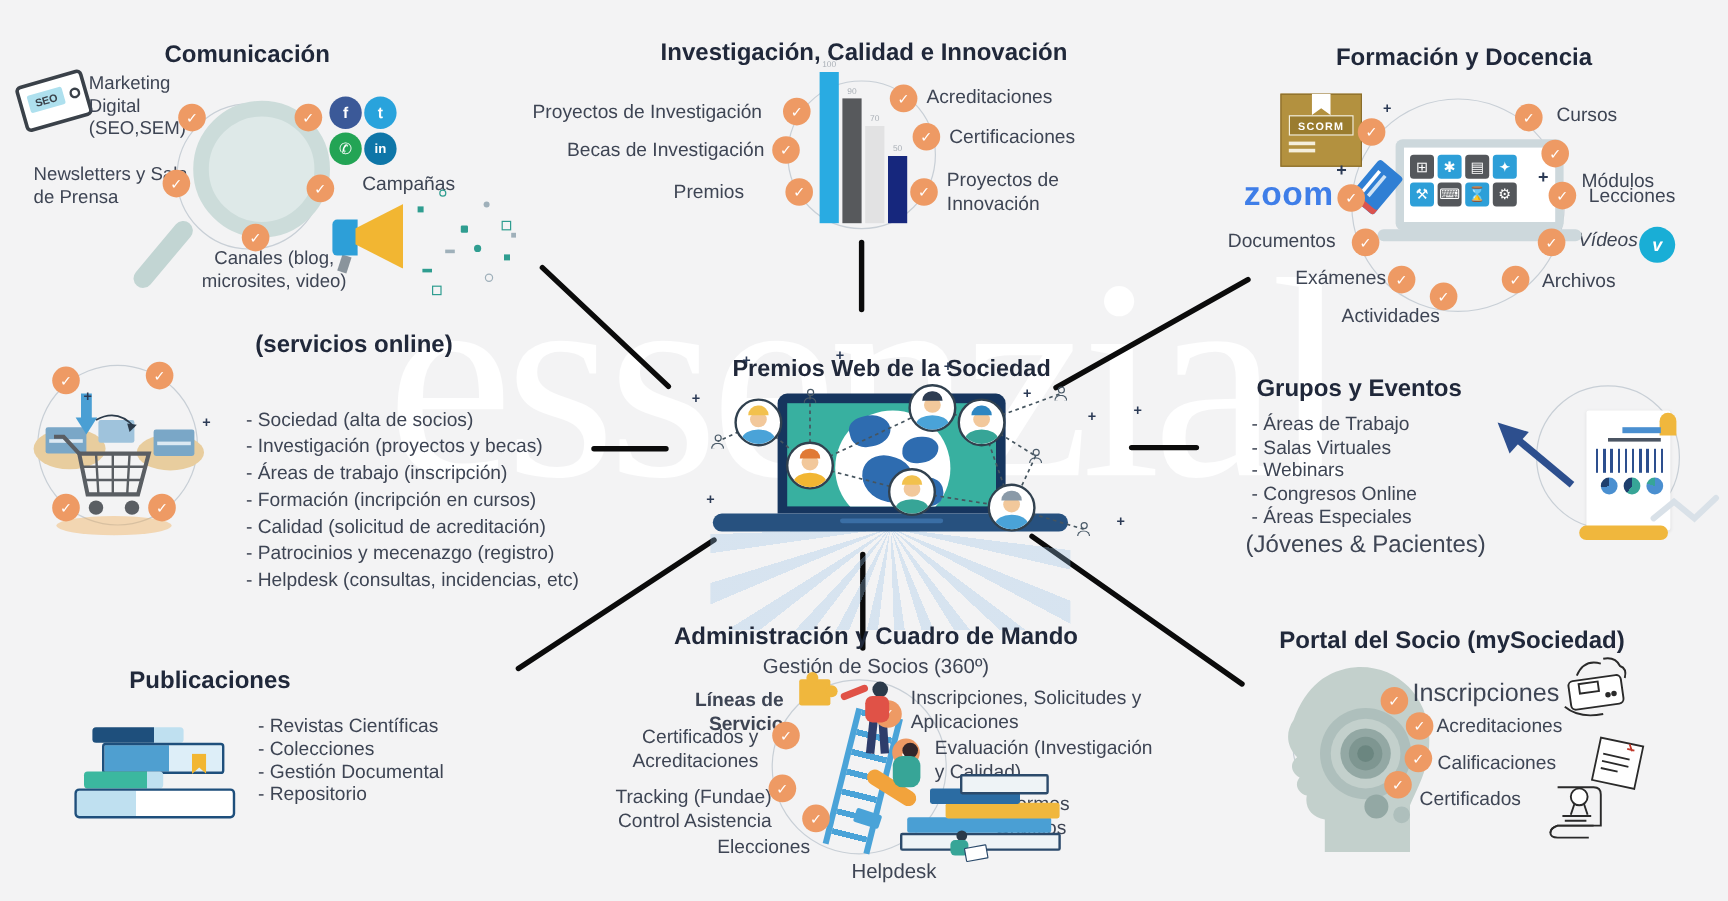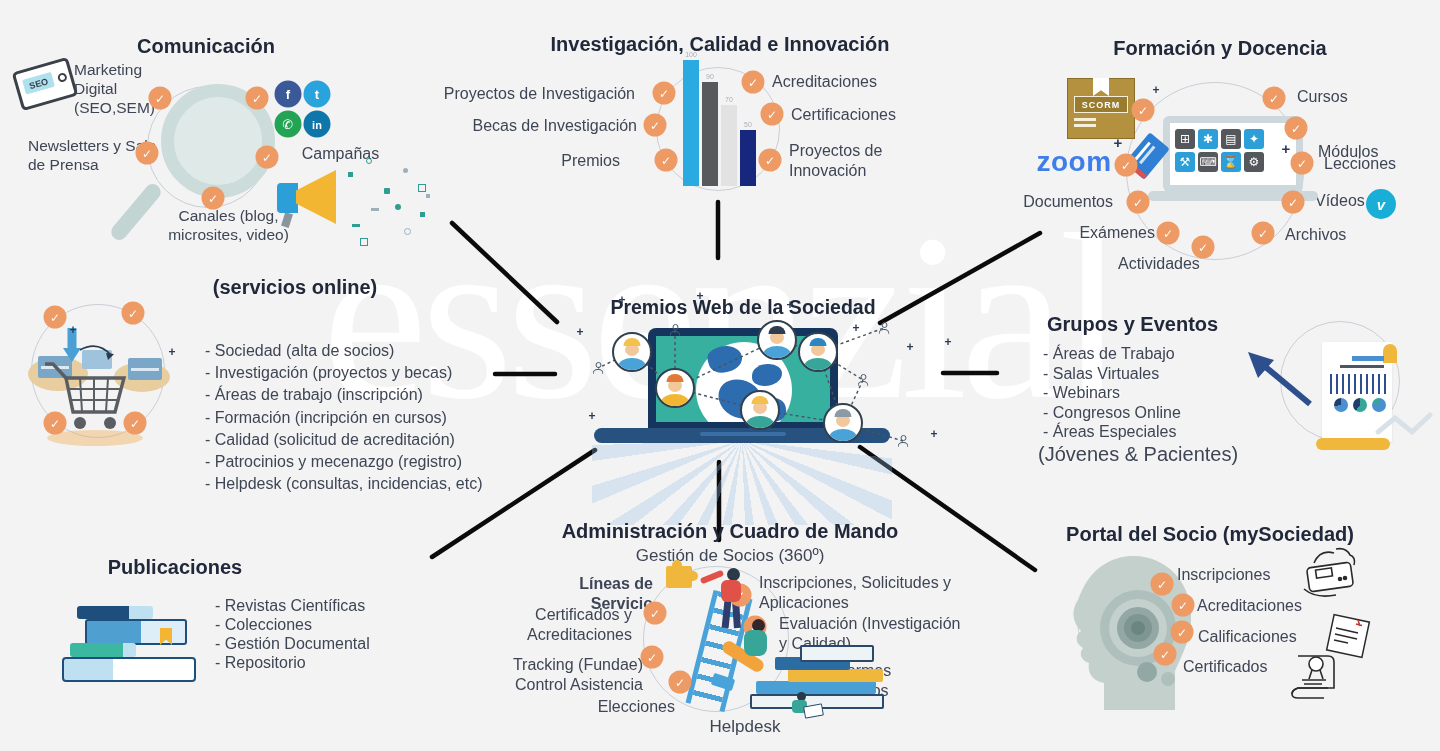--- a/index.html
+++ b/index.html
@@ -171,21 +171,21 @@
     <div class="abs" style="left:11px;top:8px;width:3px;height:22px;background:#cfe3f5;"></div>
   </div>
 
   <div class="abs" style="left:1272px;top:140px;width:34px;height:34px;background:#4a9fd4;clip-path:polygon(0 15%,100% 50%,0 85%,18% 50%);z-index:5;"></div>
 
   <div class="abs" style="left:1366px;top:189px;width:30px;height:30px;border-radius:50%;background:#19aed6;color:#fff;font-weight:700;font-style:italic;font-size:15px;display:flex;align-items:center;justify-content:center;z-index:5;">v</div>
 
   <div class="lbl" style="left:1297px;top:87px;width:90px;font-size:16px;">Cursos</div>
   <div class="lbl" style="left:1318px;top:120px;width:95px;font-size:16px;margin-top:22px;">Módulos</div>
   <div class="lbl" style="left:1324px;top:154px;width:95px;font-size:16px;">Lecciones</div>
-  <div class="lbl" style="left:1315px;top:191px;width:80px;font-size:16px;">Vídeos</div>
+  <div class="lbl" style="left:1315px;top:191px;width:80px;font-size:16px;font-style:italic;">Vídeos</div>
   <div class="lbl" style="left:1285px;top:225px;width:90px;font-size:16px;">Archivos</div>
   <div class="lbl" style="left:1118px;top:254px;width:110px;font-size:16px;">Actividades</div>
   <div class="lbl rt" style="left:1060px;top:223px;width:95px;font-size:16px;">Exámenes</div>
   <div class="lbl rt" style="left:1010px;top:192px;width:103px;font-size:16px;">Documentos</div>
 
   <span class="chk" style="left:1143px;top:110px;">✓</span>
   <span class="chk" style="left:1126px;top:165px;">✓</span>
   <span class="chk" style="left:1138px;top:202px;">✓</span>
   <span class="chk" style="left:1168px;top:233px;">✓</span>
   <span class="chk" style="left:1203px;top:247px;">✓</span>
@@ -430,21 +430,21 @@
     <circle cx="76" cy="76" r="7" fill="#6b8680"></circle>
     <circle cx="85" cy="120" r="10" fill="#93a8a4"></circle>
     <circle cx="106" cy="127" r="7" fill="#aebfbc"></circle>
   </svg>
 
   <span class="chk" style="left:1162px;top:584px;">✓</span>
   <span class="chk" style="left:1183px;top:605px;">✓</span>
   <span class="chk" style="left:1182px;top:632px;">✓</span>
   <span class="chk" style="left:1165px;top:654px;">✓</span>
 
-  <div class="lbl" style="left:1177px;top:565px;width:140px;font-size:16px;">Inscripciones</div>
+  <div class="lbl" style="left:1177px;top:565px;width:140px;font-size:21px;">Inscripciones</div>
   <div class="lbl" style="left:1197px;top:596px;width:140px;font-size:16px;">Acreditaciones</div>
   <div class="lbl" style="left:1198px;top:627px;width:140px;font-size:16px;">Calificaciones</div>
   <div class="lbl" style="left:1183px;top:657px;width:140px;font-size:16px;">Certificados</div>
 
   <svg style="left:1300px;top:545px;z-index:5;" width="64" height="58" viewBox="0 0 64 58">
     <g stroke="#2a2a2a" stroke-width="1.6" fill="#fff">
       <rect x="8" y="20" width="44" height="24" rx="4" transform="rotate(-8 30 32)"></rect>
       <rect x="16" y="24" width="16" height="8" transform="rotate(-8 24 28)"></rect>
       <path d="M14,18 Q20,4 34,8" fill="none"></path>
       <path d="M36,4 Q46,2 50,10 Q56,12 54,20" fill="none"></path>

